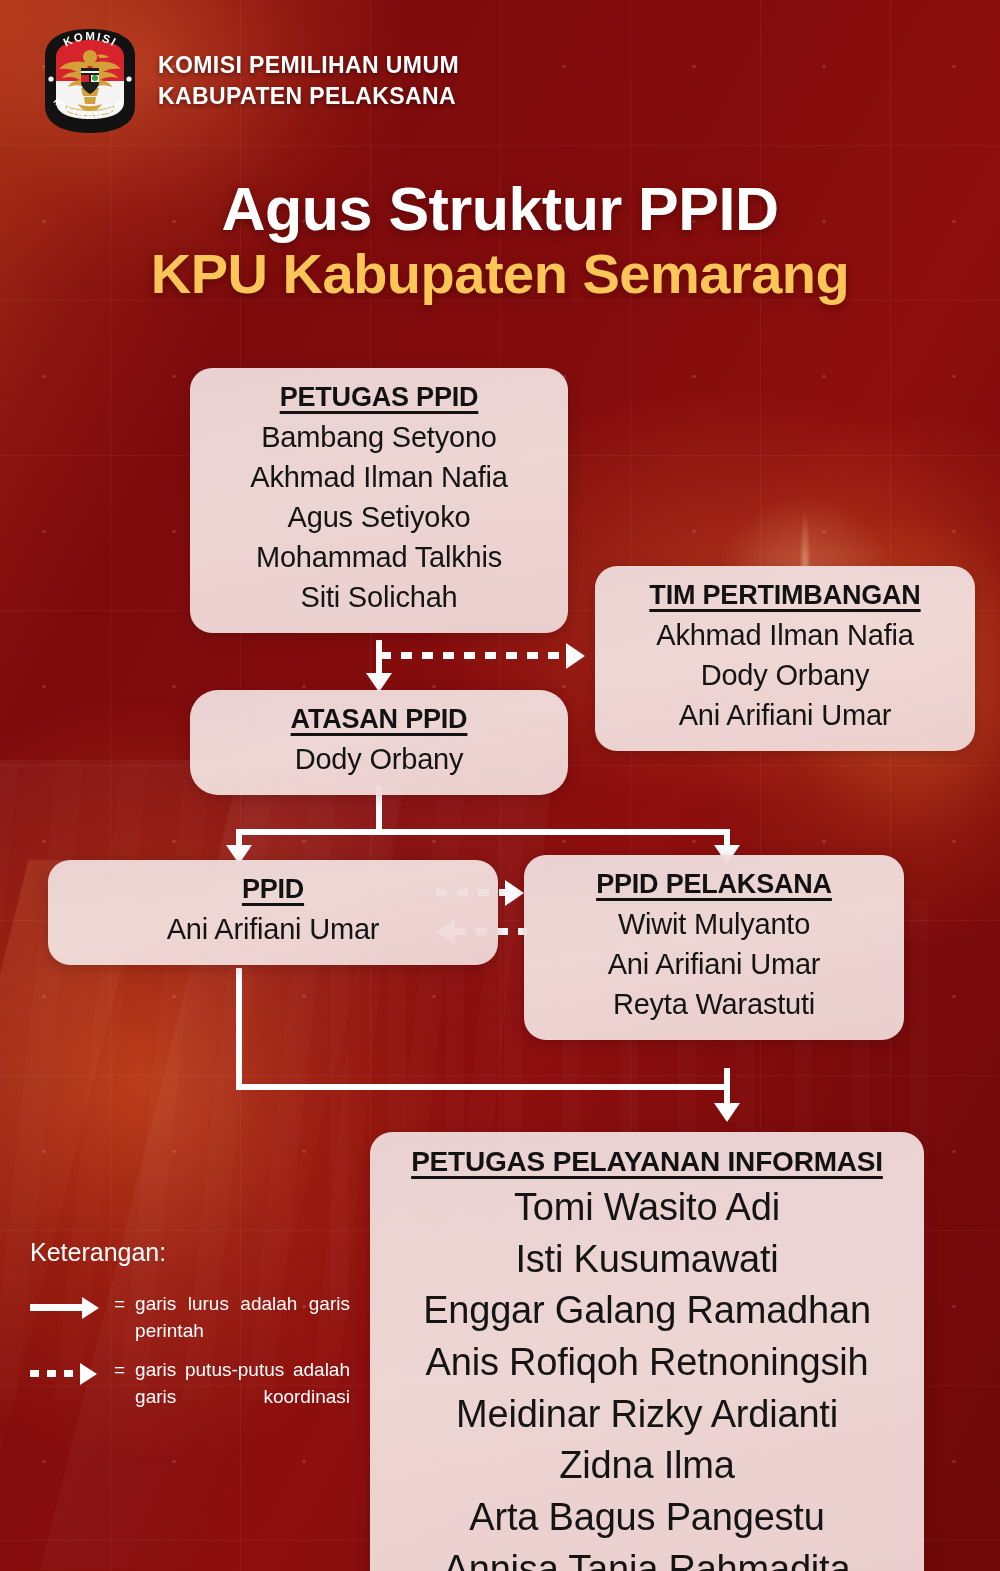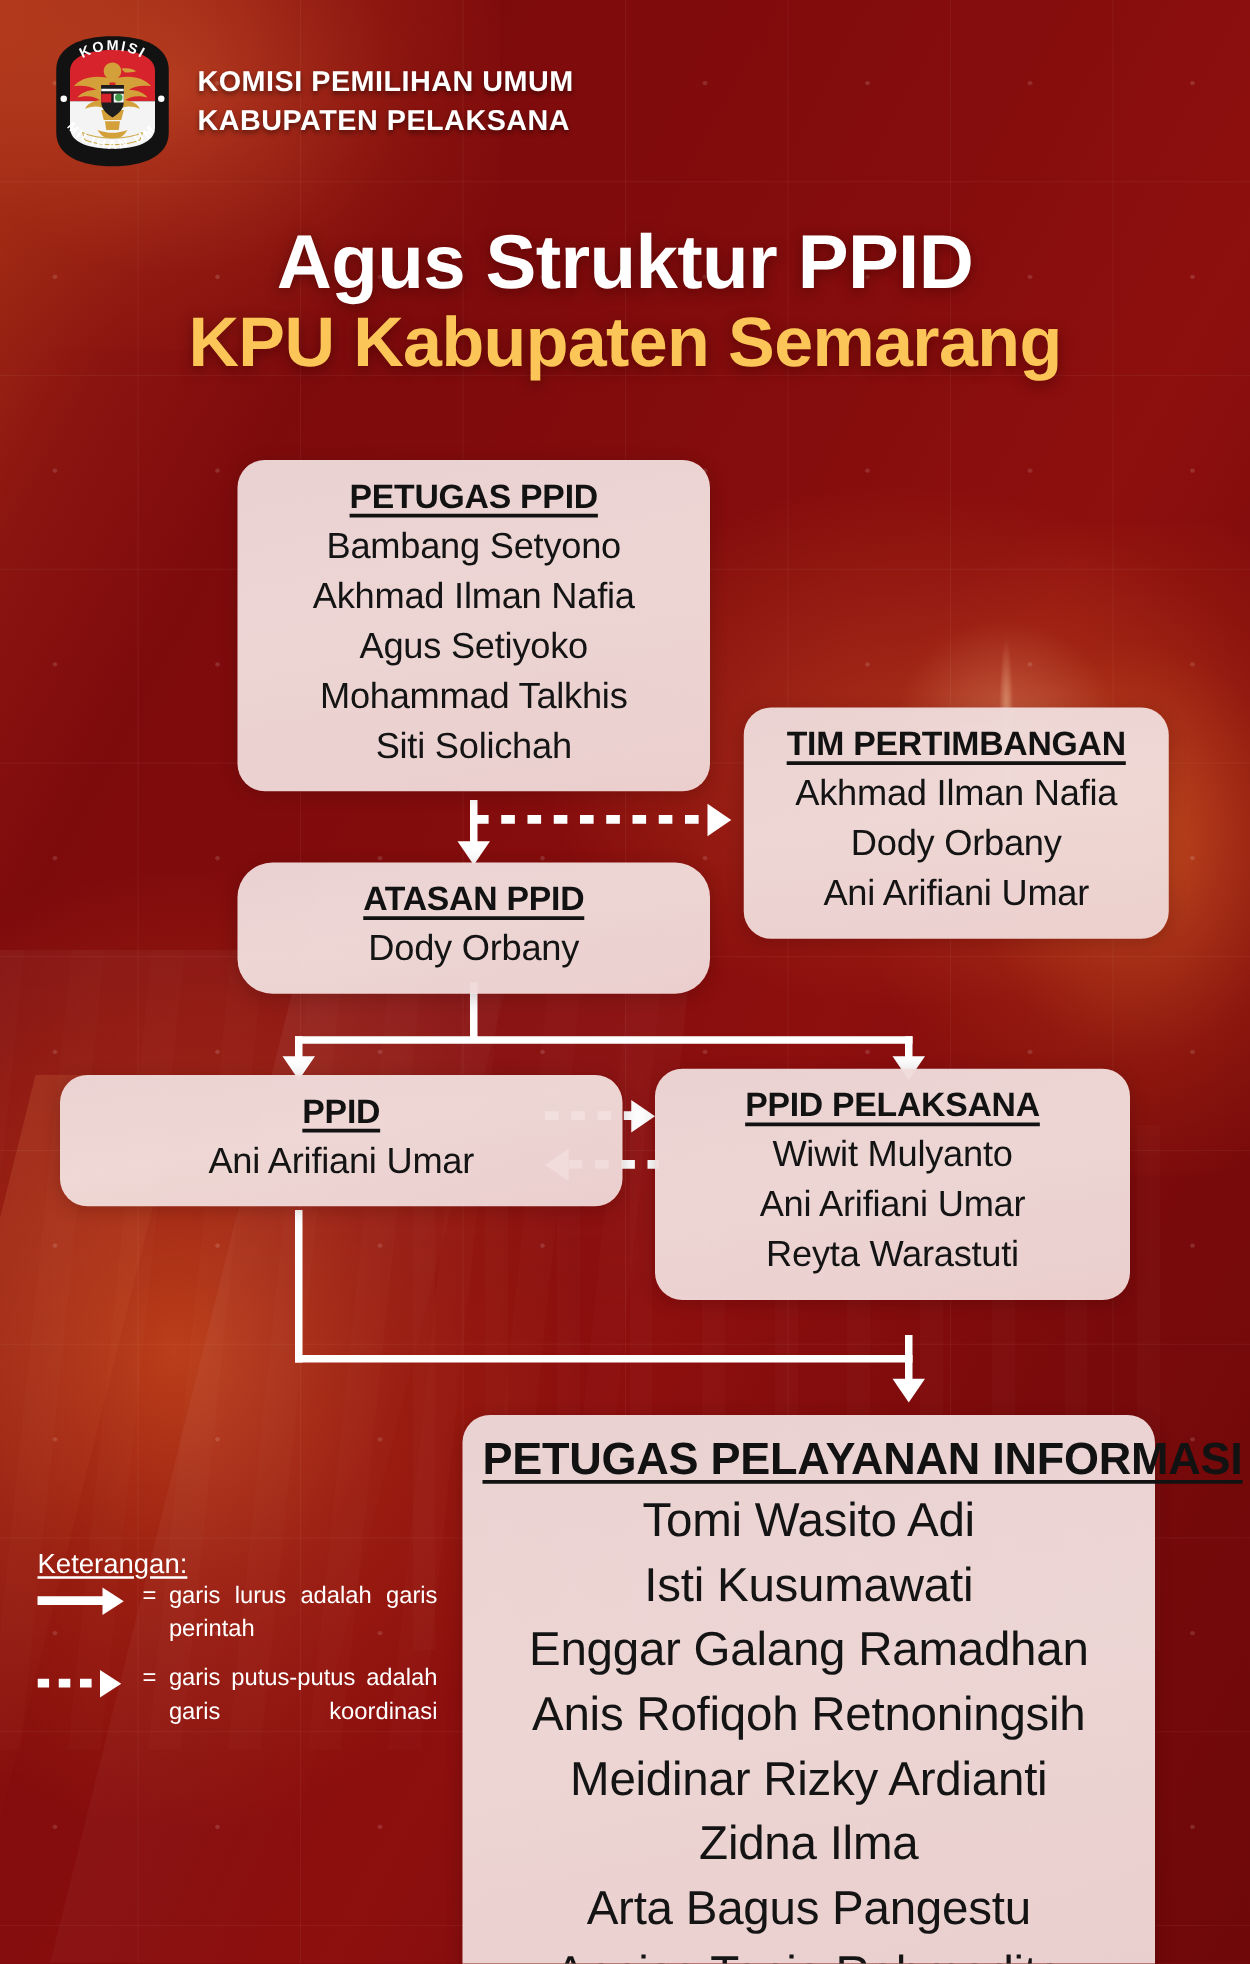--- a/index.html
+++ b/index.html
@@ -126,27 +126,27 @@
   }
   .box-title{
     font-size:27px; font-weight:bold; color:#121212;
     text-decoration:underline; text-underline-offset:5px;
     text-decoration-thickness:3px; letter-spacing:-0.2px;
     margin-bottom:4px; white-space:nowrap;
   }
   .name{ font-size:29px; color:#141414; line-height:1.38; letter-spacing:-0.2px; white-space:nowrap; }
 
   #box-pembina   { left:190px; top:368px;  width:378px; }
-  #box-tim       { left:595px; top:566px;  width:340px; }
+  #box-tim       { left:595px; top:566px;  width:380px; }
   #box-atasan    { left:190px; top:690px;  width:378px;border-radius:28px; }
   #box-ppid      { left:48px;  top:860px;  width:450px; }
   #box-pelaksana { left:524px; top:855px;  width:380px; }
   #box-petugas   { left:370px; top:1132px; width:554px; }
 
-  #box-petugas .box-title{ font-size:36px; }
+  #box-petugas .box-title{ font-size:28px; }
   #box-petugas .name{ font-size:38px; line-height:1.36; }
 
   
   .conn{ position:absolute; z-index:4; }
   .vline{ background:#ffffff; width:6px; }
   .hline{ background:#ffffff; height:6px; }
   .arrow-down{
     width:0;height:0;border-left:13px solid transparent;border-right:13px solid transparent;
     border-top:19px solid #ffffff;
   }
@@ -160,22 +160,22 @@
   }
   .dotline{
     height:7px;
     background-image:linear-gradient(to right,#fff 0 11px, transparent 11px 21px);
     background-size:21px 7px; background-repeat:repeat-x;
   }
 
   
   .legend{ position:absolute; left:30px; top:1238px; width:320px; z-index:6; color:#fff; }
   .legend-title{
-    font-size:22px; color:#fff; text-decoration:underline; text-underline-offset:3px;
-    margin-bottom:0;
+    font-size:25px; color:#fff; text-underline-offset:3px;
+    margin-bottom:24px;
   }
   .legend-row{ display:flex; align-items:flex-start; gap:10px; margin-bottom:12px; }
   .legend-sym{ width:74px; flex:0 0 74px; height:26px; position:relative; margin-top:4px; }
   .legend-eq{ flex:0 0 auto; font-size:19px; line-height:1.4; }
   .legend-text{
     flex:1 1 auto; font-size:19px; line-height:1.42; color:#fff;
     text-align:justify; text-align-last:justify;
   }
   .sym-solid{ position:absolute; left:0; top:9px; width:56px; height:7px; background:#fff; }
   .sym-solid-head{ position:absolute; left:52px; top:2px;

